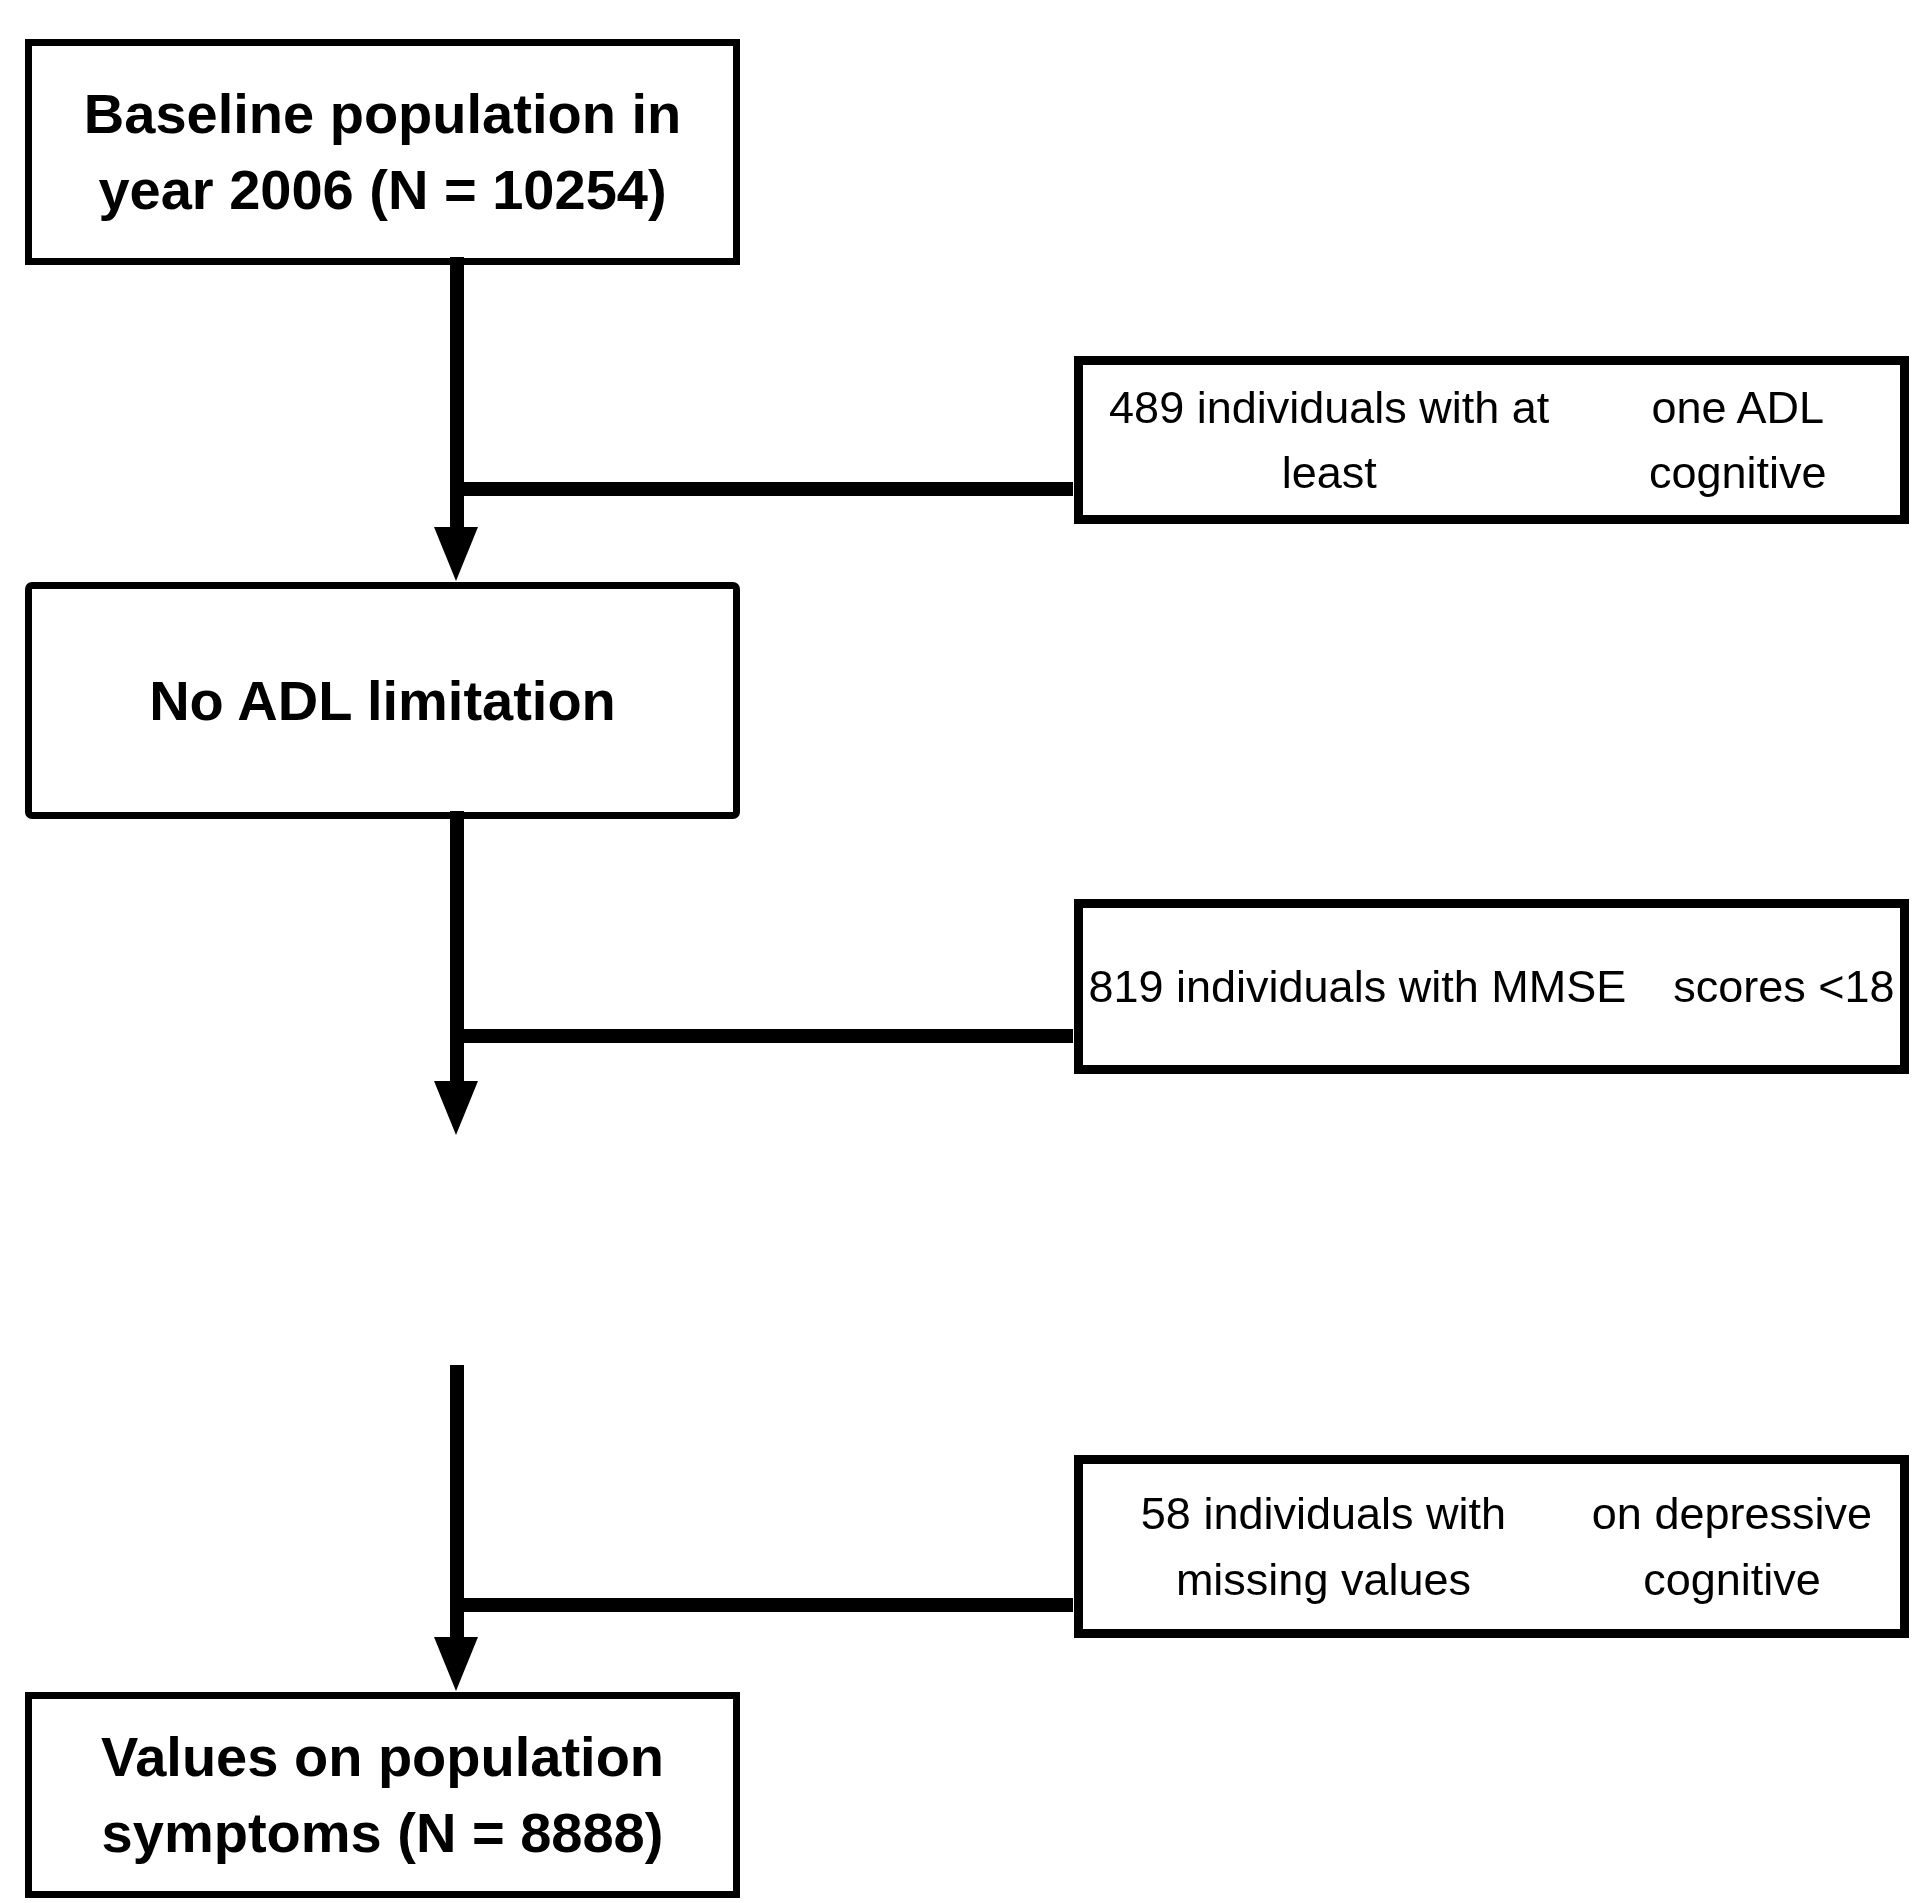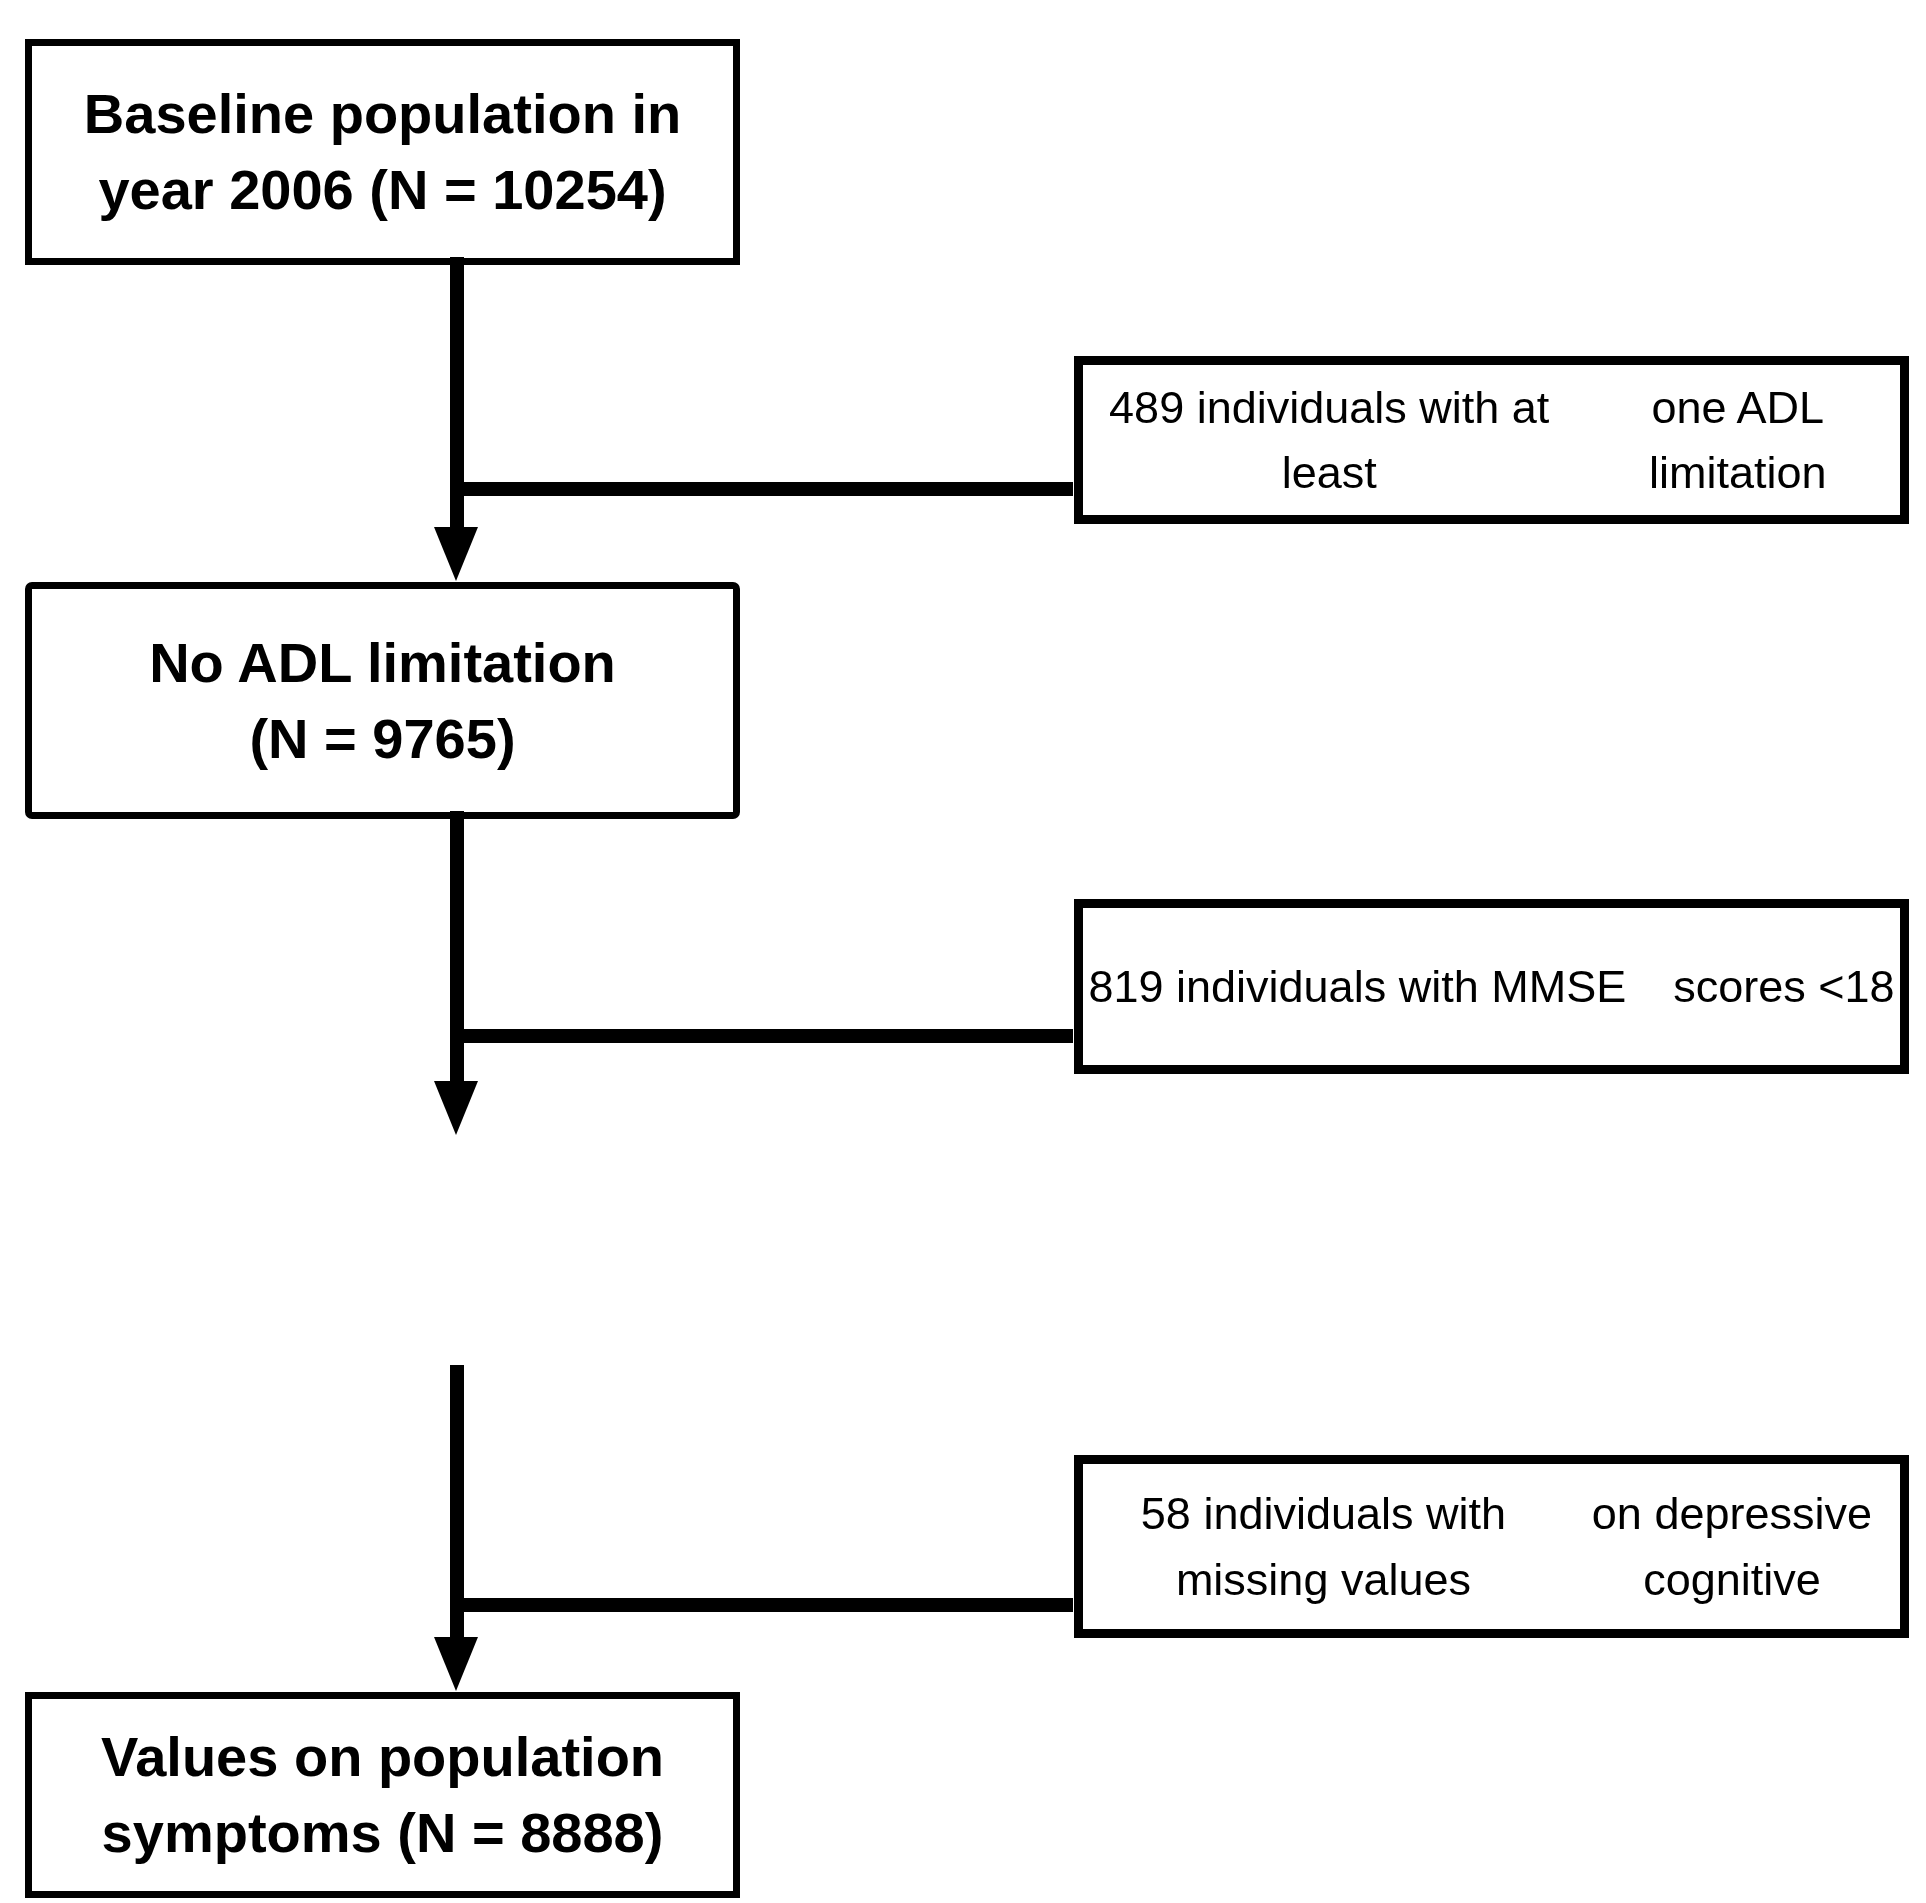--- a/index.html
+++ b/index.html
@@ -77,26 +77,25 @@
     <span class="txt">Baseline population in</span>
     <span class="txt">year 2006 (N = 10254)</span>
   </div>
 
   <div class="vline" style="top:257px; height:275px;"></div>
   <div class="hline" style="top:482px;"></div>
   <div class="arrowhead" style="top:527px;"></div>
 
   <div class="sbox" style="top:356px; height:168px;">
     <span class="txt">489 individuals with at least</span>
-    <span class="txt">one ADL limitation</span>
+    <span class="txt">one ADL cognitive</span>
   </div>
 
   <div class="mbox" style="top:582px; height:237px;border-radius:7px;">
     <span class="txt">No ADL limitation</span>
-    <span class="txt">(N = 9765)</span>
   </div>
 
   <div class="vline" style="top:811px; height:275px;"></div>
   <div class="hline" style="top:1029px;"></div>
   <div class="arrowhead" style="top:1081px;"></div>
 
   <div class="sbox" style="top:899px; height:175px;gap:47px;">
     <span class="txt">819 individuals with MMSE</span>
     <span class="txt">scores &lt;18</span>
   </div>

